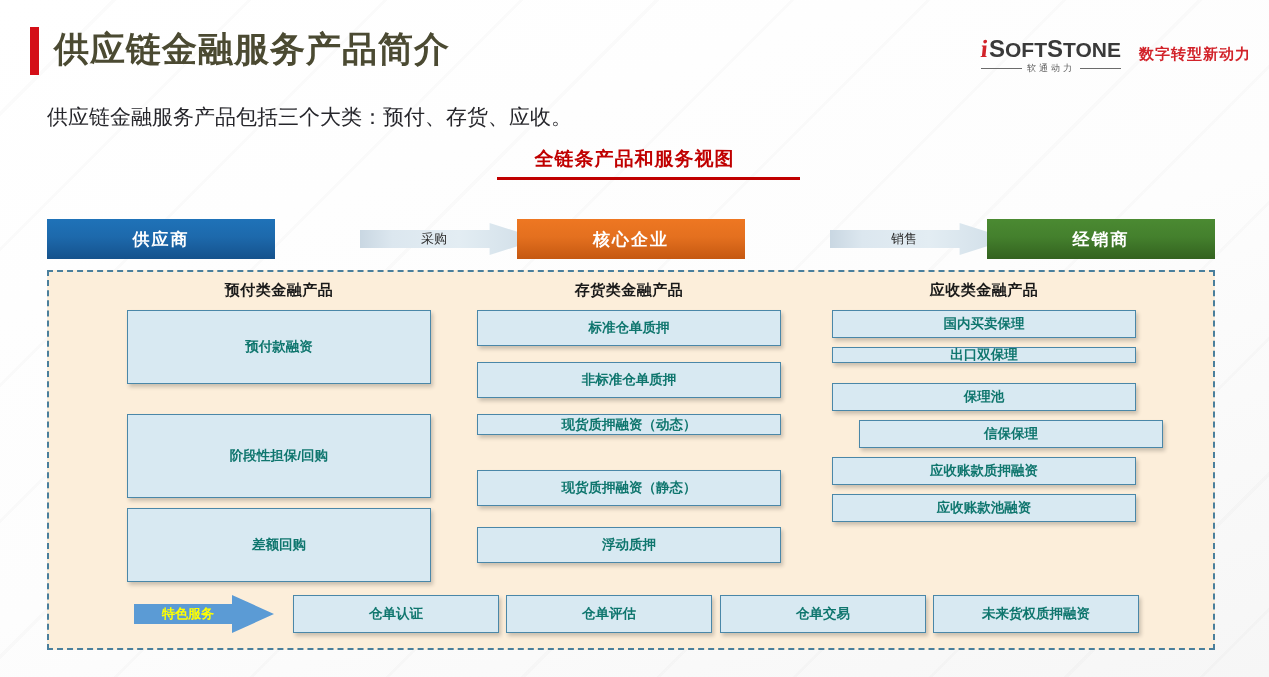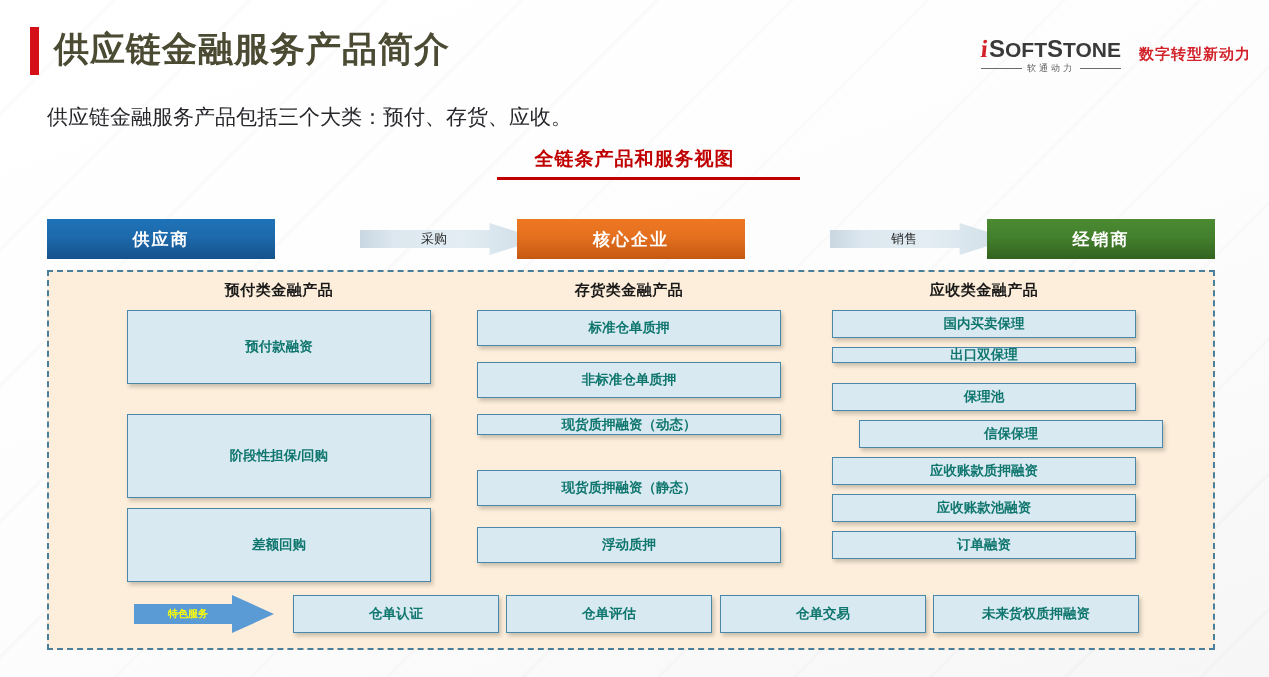--- a/index.html
+++ b/index.html
@@ -277,21 +277,21 @@
     top: 323px;
     width: 140px;
     height: 38px;
     background: #5b9bd5;
     -webkit-clip-path: polygon(0 24%, 70% 24%, 70% 0, 100% 50%, 70% 100%, 70% 76%, 0 76%);
     clip-path: polygon(0 24%, 70% 24%, 70% 0, 100% 50%, 70% 100%, 70% 76%, 0 76%);
     display: flex;
     align-items: center;
     justify-content: center;
     color: #ffff00;
-    font-size: 10px;
+    font-size: 13px;
     font-weight: bold;
   }
   .special-arrow .slabel {
     position: relative;
     left: -16px;
   }
   .sbox {
     position: absolute;
     top: 323px;
     height: 38px;
@@ -360,21 +360,20 @@
     <div class="pbox c2box c2-2">现货质押融资（动态）</div>
     <div class="pbox c2box c2-3">现货质押融资（静态）</div>
     <div class="pbox c2box c2-4">浮动质押</div>
 
     <div class="pbox c3box c3-0">国内买卖保理</div>
     <div class="pbox c3box c3-1">出口双保理</div>
     <div class="pbox c3box c3-2">保理池</div>
     <div class="pbox c3box c3-3">信保保理</div>
     <div class="pbox c3box c3-4">应收账款质押融资</div>
     <div class="pbox c3box c3-5">应收账款池融资</div>
-    <div class="pbox c3box c3-6">订单融资</div>
 
     <div class="special-arrow">
       <span class="slabel">特色服务</span>
     </div>
     <div class="pbox sbox s-0">仓单认证</div>
     <div class="pbox sbox s-1">仓单评估</div>
     <div class="pbox sbox s-2">仓单交易</div>
     <div class="pbox sbox s-3">未来货权质押融资</div>
 
   </div>

